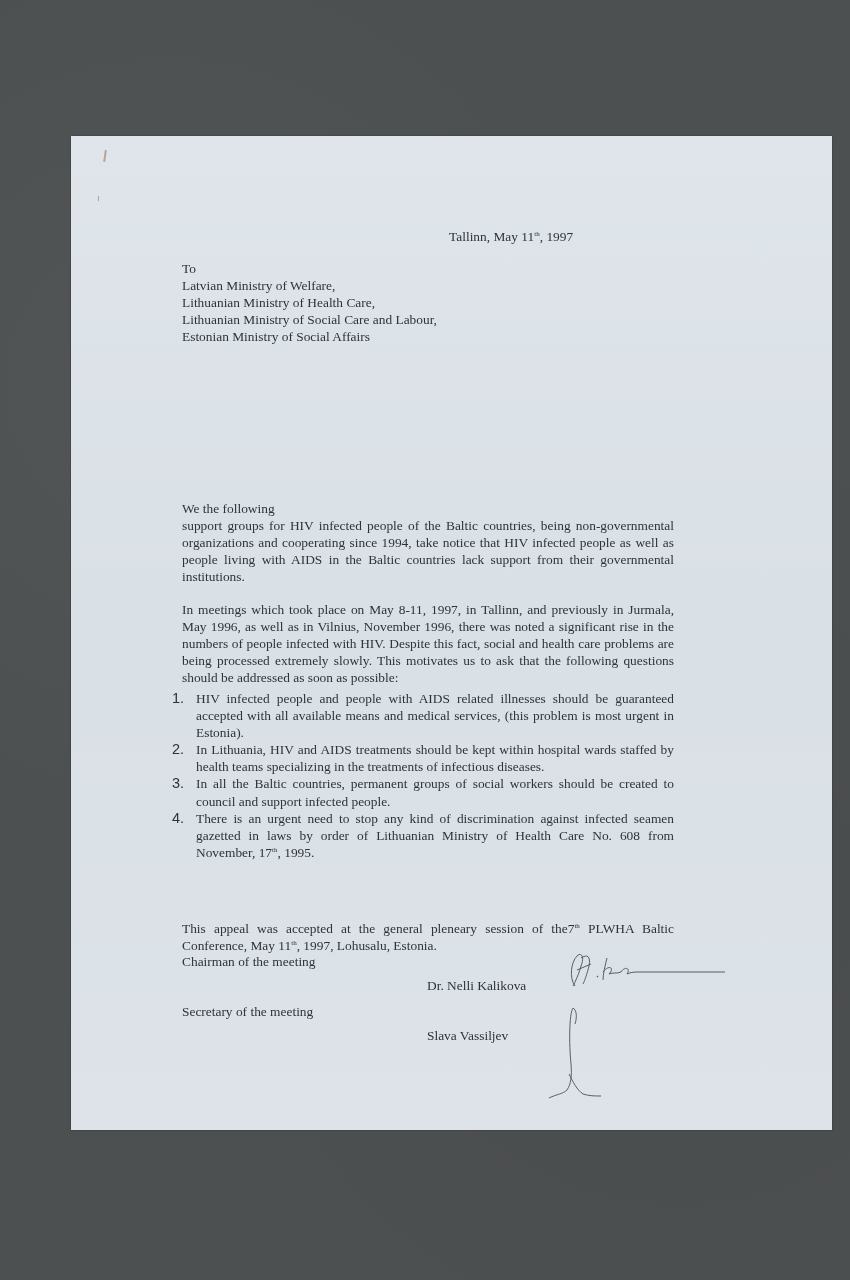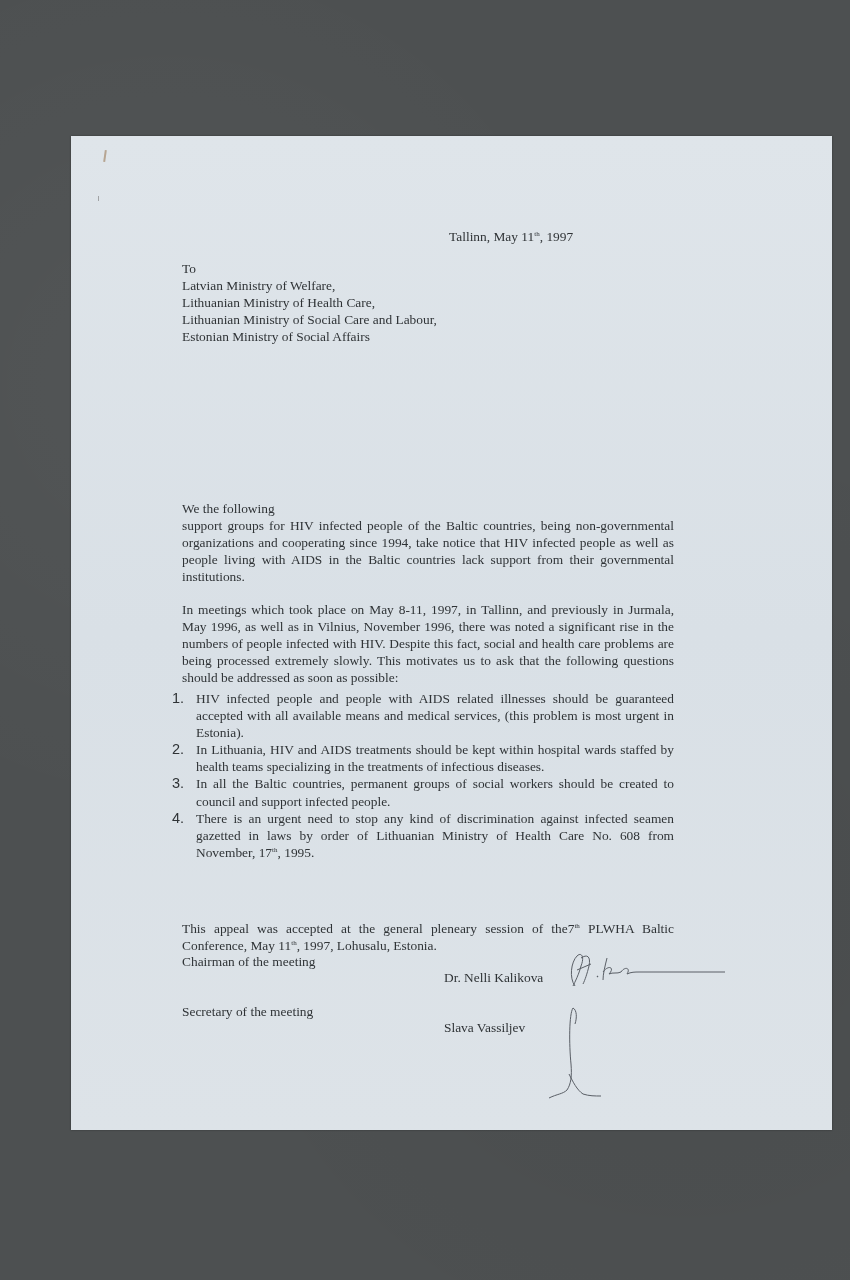--- a/index.html
+++ b/index.html
@@ -78,21 +78,21 @@
       top: 0;
       font-family: "Liberation Sans", "DejaVu Sans", sans-serif;
       font-size: 14.5px;
     }
     .p-appeal { top: 784px; }
     sup { font-size: 7px; line-height: 0; vertical-align: 5px; }
 
     .sig-label { left: 111px; }
     .chair-label { top: 817px; }
     .sec-label { top: 867px; }
-    .sig-name { left: 373px; }
+    .sig-name { left: 356px; margin-top: 8px; }
     .chair-name { top: 833px; }
     .sec-name { top: 883px; }
     .signature {
       position: absolute;
       pointer-events: none;
     }
     .sig1 { left: 490px; top: 814px; width: 170px; height: 40px; }
     .sig2 { left: 470px; top: 868px; width: 70px; height: 95px; }
   </style>
 </head>

